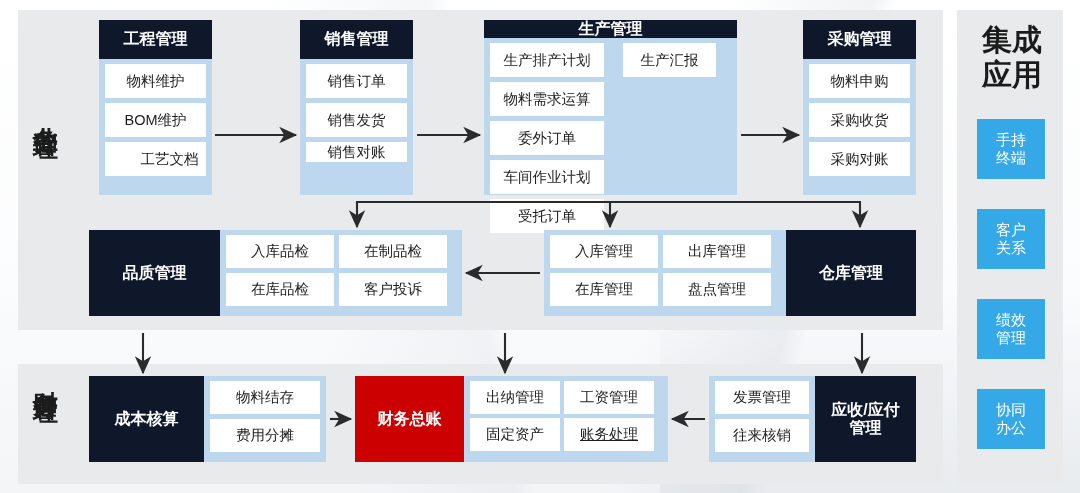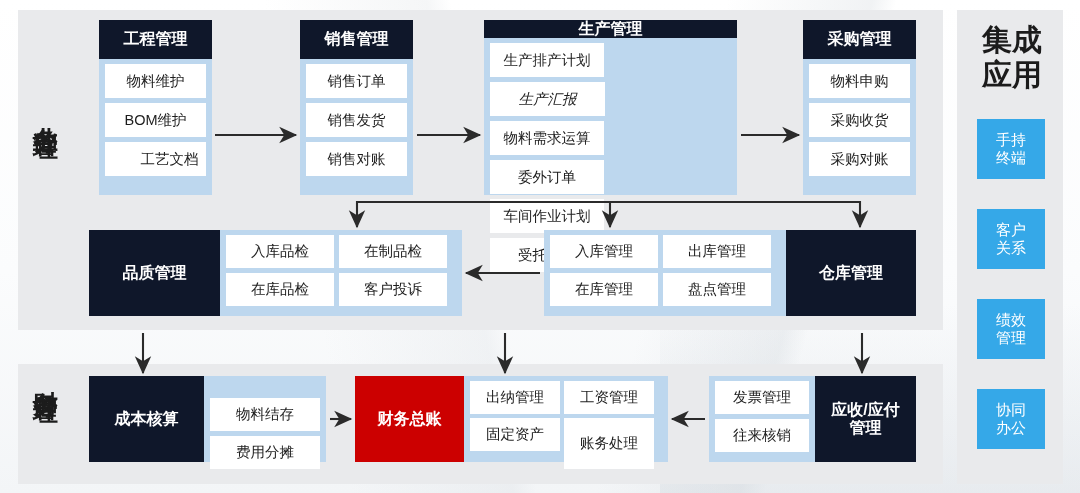--- a/index.html
+++ b/index.html
@@ -128,29 +128,29 @@
       <div class="chip" style="width:100%;height:34px;">BOM维护</div>
       <div class="chip" style="width:100%;height:34px;padding-left:28px;">工艺文档</div>
     </div>
   </div>
 
   <div class="group vert" style="left:300px;top:20px;width:113px;height:175px;">
     <div class="head" style="height:39px;">销售管理</div>
     <div class="items" style="gap:5px;padding:5px 6px;">
       <div class="chip" style="width:100%;height:34px;">销售订单</div>
       <div class="chip" style="width:100%;height:34px;">销售发货</div>
-      <div class="chip" style="width:100%;height:34px;text-align:center;">销售对账</div>
+      <div class="chip" style="width:100%;height:20px;text-align:center;">销售对账</div>
     </div>
   </div>
 
   <div class="group vert" style="left:484px;top:20px;width:253px;height:175px;">
     <div class="head" style="height:39px;">生产管理</div>
     <div class="items" style="gap:5px 19px;padding:5px 6px;">
       <div class="chip" style="width:114px;height:34px;">生产排产计划</div>
-      <div class="chip" style="width:115px;height:34px;font-style:italic;">生产汇报</div>
+      <div class="chip" style="width:93px;height:34px;">生产汇报</div>
       <div class="chip" style="width:114px;height:34px;">物料需求运算</div>
       <div class="chip" style="width:114px;height:34px;">委外订单</div>
       <div class="chip" style="width:114px;height:34px;">车间作业计划</div>
       <div class="chip" style="width:114px;height:34px;">受托订单</div>
     </div>
   </div>
 
   <div class="group vert" style="left:803px;top:20px;width:113px;height:175px;">
     <div class="head" style="height:39px;">采购管理</div>
     <div class="items" style="gap:5px;padding:5px 6px;">
@@ -175,33 +175,33 @@
       <div class="chip" style="width:108px;height:33px;">入库管理</div>
       <div class="chip" style="width:108px;height:33px;">出库管理</div>
       <div class="chip" style="width:108px;height:33px;">在库管理</div>
       <div class="chip" style="width:108px;height:33px;">盘点管理</div>
     </div>
     <div class="head left-block" style="width:130px;">仓库管理</div>
   </div>
 
   <div class="group" style="left:89px;top:376px;width:237px;height:86px;">
     <div class="head left-block" style="width:115px;">成本核算</div>
-    <div class="items" style="gap:5px;padding:22px 6px;">
+    <div class="items" style="gap:5px;padding:5px 6px;">
       <div class="chip" style="width:100%;height:33px;">物料结存</div>
       <div class="chip" style="width:100%;height:33px;">费用分摊</div>
     </div>
   </div>
 
   <div class="group" style="left:355px;top:376px;width:313px;height:86px;">
     <div class="head red left-block" style="width:109px;">财务总账</div>
     <div class="items" style="padding:5px 6px;">
       <div class="chip" style="width:90px;height:33px;">出纳管理</div>
       <div class="chip" style="width:90px;height:33px;">工资管理</div>
       <div class="chip" style="width:90px;height:33px;">固定资产</div>
-      <div class="chip" style="width:90px;height:51px;">账务处理</div>
+      <div class="chip" style="width:90px;height:33px;text-decoration:underline;">账务处理</div>
     </div>
   </div>
 
   <div class="group" style="left:709px;top:376px;width:207px;height:86px;">
     <div class="items" style="gap:5px;padding:5px 6px;">
       <div class="chip" style="width:100%;height:33px;">发票管理</div>
       <div class="chip" style="width:100%;height:33px;">往来核销</div>
     </div>
     <div class="head left-block" style="width:101px;">应收/应付
 管理</div>

